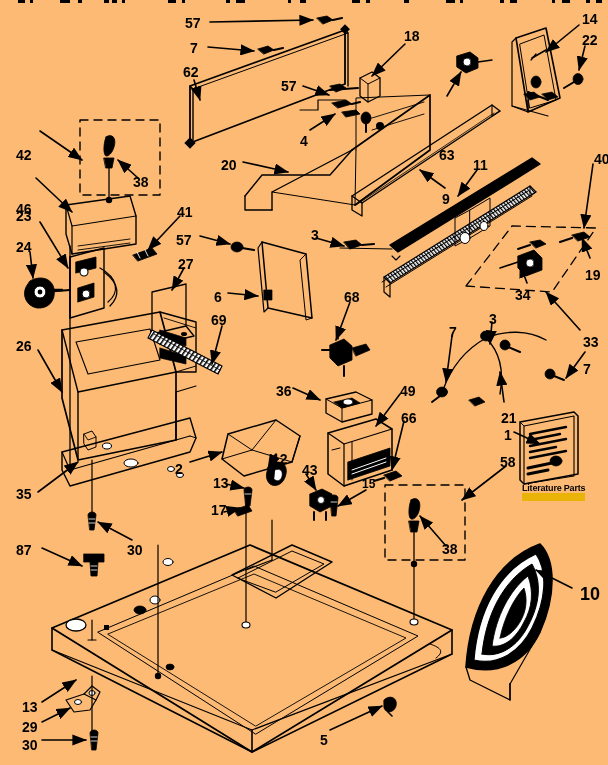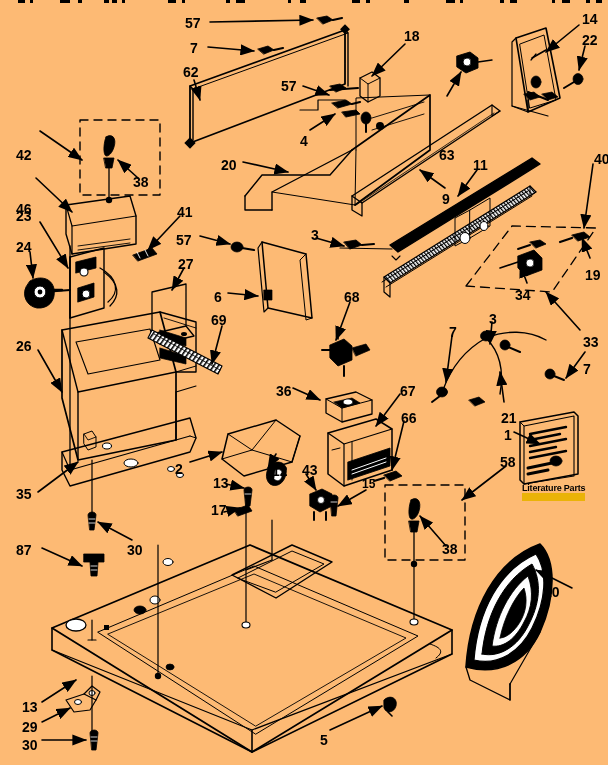--- a/index.html
+++ b/index.html
@@ -573,35 +573,35 @@
       <div class="callout" style="left: 344px; top: 290px; font-size: 14px;">68</div>
       <div class="callout" style="left: 515px; top: 288px; font-size: 14px;">34</div>
       <div class="callout" style="left: 585px; top: 268px; font-size: 14px;">19</div>
       <div class="callout" style="left: 583px; top: 335px; font-size: 14px;">33</div>
       <div class="callout" style="left: 449px; top: 325px; font-size: 14px;">7</div>
       <div class="callout" style="left: 489px; top: 312px; font-size: 14px;">3</div>
       <div class="callout" style="left: 583px; top: 362px; font-size: 14px;">7</div>
       <div class="callout" style="left: 501px; top: 411px; font-size: 14px;">21</div>
       <div class="callout" style="left: 16px; top: 339px; font-size: 14px;">26</div>
       <div class="callout" style="left: 276px; top: 384px; font-size: 14px;">36</div>
-      <div class="callout" style="left: 400px; top: 384px; font-size: 14px;">67</div>
+      <div class="callout" style="left: 400px; top: 384px; font-size: 14px;">49</div>
       <div class="callout" style="left: 401px; top: 411px; font-size: 14px;">66</div>
       <div class="callout" style="left: 504px; top: 428px; font-size: 14px;">1</div>
       <div class="callout" style="left: 500px; top: 455px; font-size: 14px;">58</div>
       <div class="callout" style="left: 175px; top: 462px; font-size: 14px;">2</div>
-      <div class="callout" style="left: 272px; top: 464px; font-size: 14px; text-align: center;">12</div>
+      <div class="callout" style="left: 272px; top: 452px; font-size: 14px; text-align: center;">12</div>
       <div class="callout" style="left: 213px; top: 476px; font-size: 14px;">13</div>
       <div class="callout" style="left: 302px; top: 463px; font-size: 14px;">43</div>
       <div class="callout" style="left: 362px; top: 478px; font-size: 12px;">15</div>
       <div class="callout" style="left: 211px; top: 503px; font-size: 14px;">17</div>
       <div class="callout" style="left: 16px; top: 487px; font-size: 14px;">35</div>
       <div class="callout" style="left: 127px; top: 543px; font-size: 14px;">30</div>
       <div class="callout" style="left: 442px; top: 542px; font-size: 14px;">38</div>
       <div class="callout" style="left: 16px; top: 543px; font-size: 14px;">87</div>
-      <div class="callout" style="left: 544px; top: 585px; font-size: 14px;">10</div>
+      <div class="callout" style="left: 580px; top: 585px; font-size: 18px;">10</div>
       <div class="callout" style="left: 22px; top: 700px; font-size: 14px;">13</div>
       <div class="callout" style="left: 22px; top: 720px; font-size: 14px;">29</div>
       <div class="callout" style="left: 22px; top: 738px; font-size: 14px;">30</div>
       <div class="callout" style="left: 320px; top: 733px; font-size: 14px;">5</div>
     </div>
 
   <div id="caption-layer">
       <div class="cap" style="left: 522px; top: 483px;">
         <span class="ul">Literature Parts</span>
       </div>

